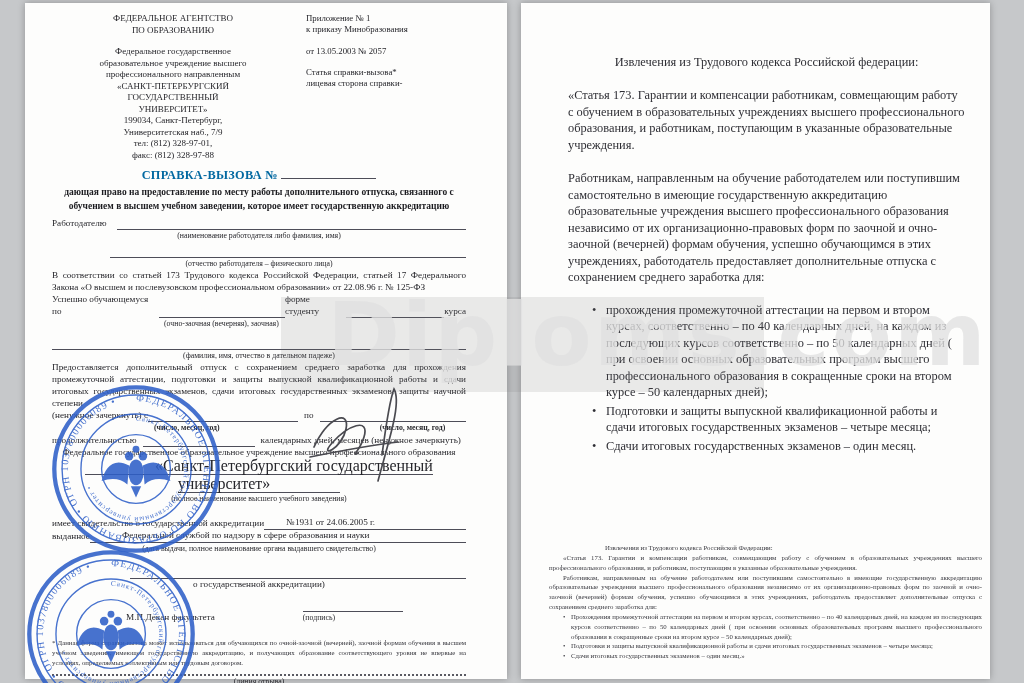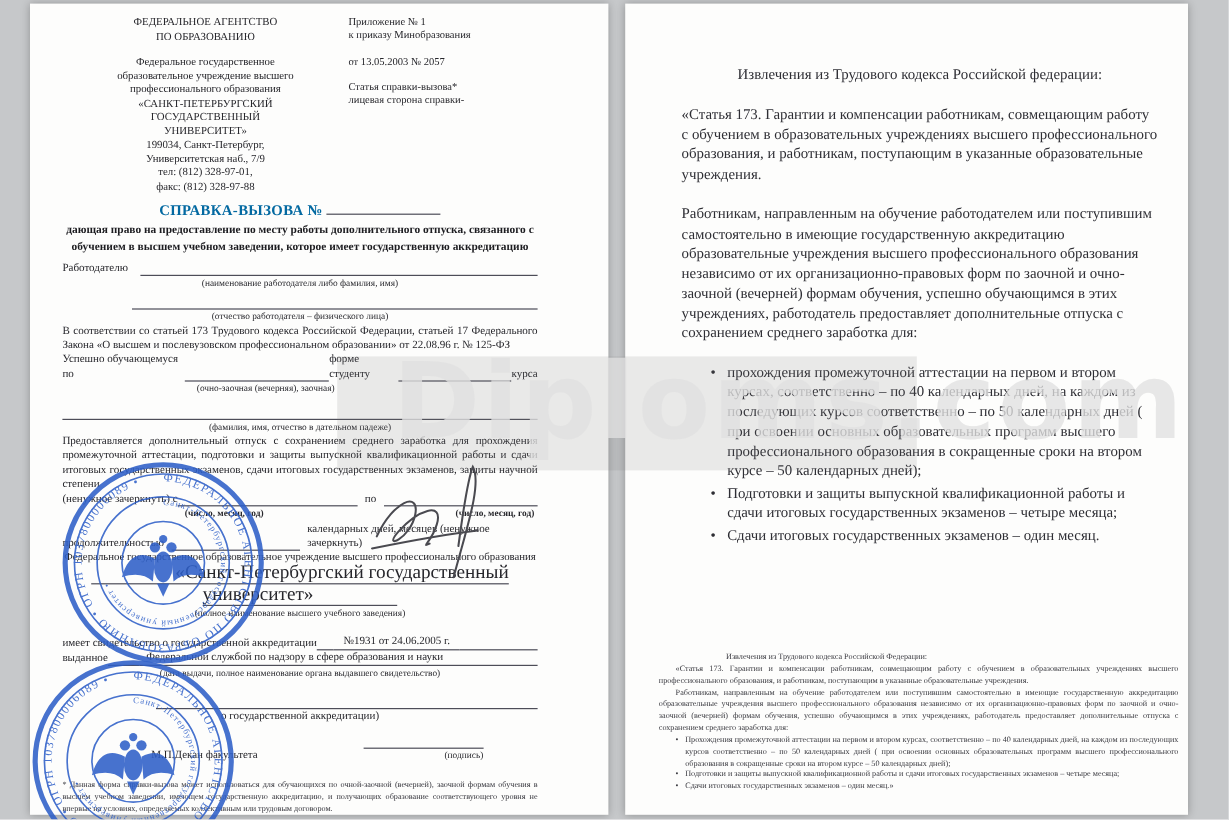--- a/index.html
+++ b/index.html
@@ -1,19 +1,19 @@
 <!DOCTYPE html>
 <html><head>
 <meta charset="utf-8">
 <style>
   html,body{margin:0;padding:0;}
   #screen{position:relative;width:1024px;height:683px;background:#c6c8ca;overflow:hidden;
           font-family:"Liberation Serif", serif;color:#26262b;}
   .page{position:absolute;top:3px;bottom:4px;background:#fdfdfc;box-shadow:0 0 7px rgba(0,0,0,.28);}
-  #left-page{left:25px;width:482px;padding:10px 59px 0 27px;box-sizing:border-box;}
+  #left-page{left:25px;width:482px;padding:10px 41px 0 27px;box-sizing:border-box;}
   #right-page{left:521px;width:469px;padding:52px 25px 0 47px;box-sizing:border-box;}
   
   .hdr{display:flex;font-size:9px;line-height:1.28;}
   .hdr-left{width:242px;text-align:center;}
   .hdr-right{margin-left:auto;width:160px;text-align:left;font-size:8.8px;} .gap10{height:10px;}
   .doc-title{margin-top:7px;text-align:center;font-weight:bold;font-size:12.3px;letter-spacing:.3px;color:#0369a1;}
   .doc-title .u{width:95px;}
   .subtitle{margin-top:3px;text-align:center;font-weight:bold;font-size:9.5px;line-height:1.45;color:#1c1c20;}
   .ln{display:flex;align-items:flex-end;font-size:9.2px;line-height:1.3;}
   .u{display:inline-block;border-bottom:1px solid #4d4d58;height:10px;}
@@ -21,21 +21,21 @@
   .hint{font-size:7.8px;text-align:center;line-height:1.2;margin-top:1px;}
   .hint-left{font-size:7.8px;line-height:1.2;margin-top:1px;}
   .just{font-size:9.2px;line-height:1.3;text-align:justify;margin:2px 0 0 0;}
   .ul-text{border-bottom:1px solid #4d4d58;}
   .c{text-align:center;}
   .nowrap{white-space:nowrap;overflow:hidden;}
   .hints-row{display:flex;font-size:7.8px;margin-top:1px;font-weight:bold;}
   .fn{font-size:6.8px;line-height:1.45;text-align:justify;margin:16px 0 0 0;color:#33333a;}
   .dots{border-bottom:2px dotted #5a5a62;height:3px;margin-top:3px;}
   .mp-row{display:flex;align-items:flex-end;font-size:9.2px;}
-  .sigbox{width:100px;text-align:right;font-size:7.8px;}
+  .sigbox{width:100px;text-align:left;font-size:7.8px;}
   .sigline{border-top:1px solid #4d4d58;margin-bottom:1px;}
   
   .r-title{text-align:center;font-size:12.4px;color:#2e2e34;}
   .r-p{font-size:12.4px;line-height:1.33;margin:17px 0 0 0;color:#2e2e34;}
   ul.r-bul{margin:16px 0 0 0;padding:0 0 0 38px;list-style:none;}
   ul.r-bul li{font-size:12.4px;line-height:1.33;position:relative;margin-bottom:2px;color:#2e2e34;}
   ul.r-bul li::before{content:"\2022";position:absolute;left:-14px;}
   .small-block{position:absolute;left:28px;right:8px;top:540px;font-size:6.8px;line-height:1.45;color:#3a3a40;}
   .small-block .st{margin-left:56px;}
   .small-block p{margin:0;text-indent:14px;text-align:justify;}
@@ -55,21 +55,21 @@
 <div id="screen">
 
   <div class="page" id="left-page">
     <div class="hdr">
       <div class="hdr-left">
         <div>ФЕДЕРАЛЬНОЕ АГЕНТСТВО</div>
         <div>ПО ОБРАЗОВАНИЮ</div>
         <div class="gap10"></div>
         <div>Федеральное государственное</div>
         <div>образовательное учреждение высшего</div>
-        <div>профессионального образования</div>
+        <div>профессионального направленным</div>
         <div>«САНКТ-ПЕТЕРБУРГСКИЙ</div>
         <div>ГОСУДАРСТВЕННЫЙ</div>
         <div>УНИВЕРСИТЕТ»</div>
         <div>199034, Санкт-Петербург,</div>
         <div>Университетская наб., 7/9</div>
         <div>тел: (812) 328-97-01,</div>
         <div>факс: (812) 328-97-88</div>
       </div>
       <div class="hdr-right">
         <div>Приложение № 1</div>

